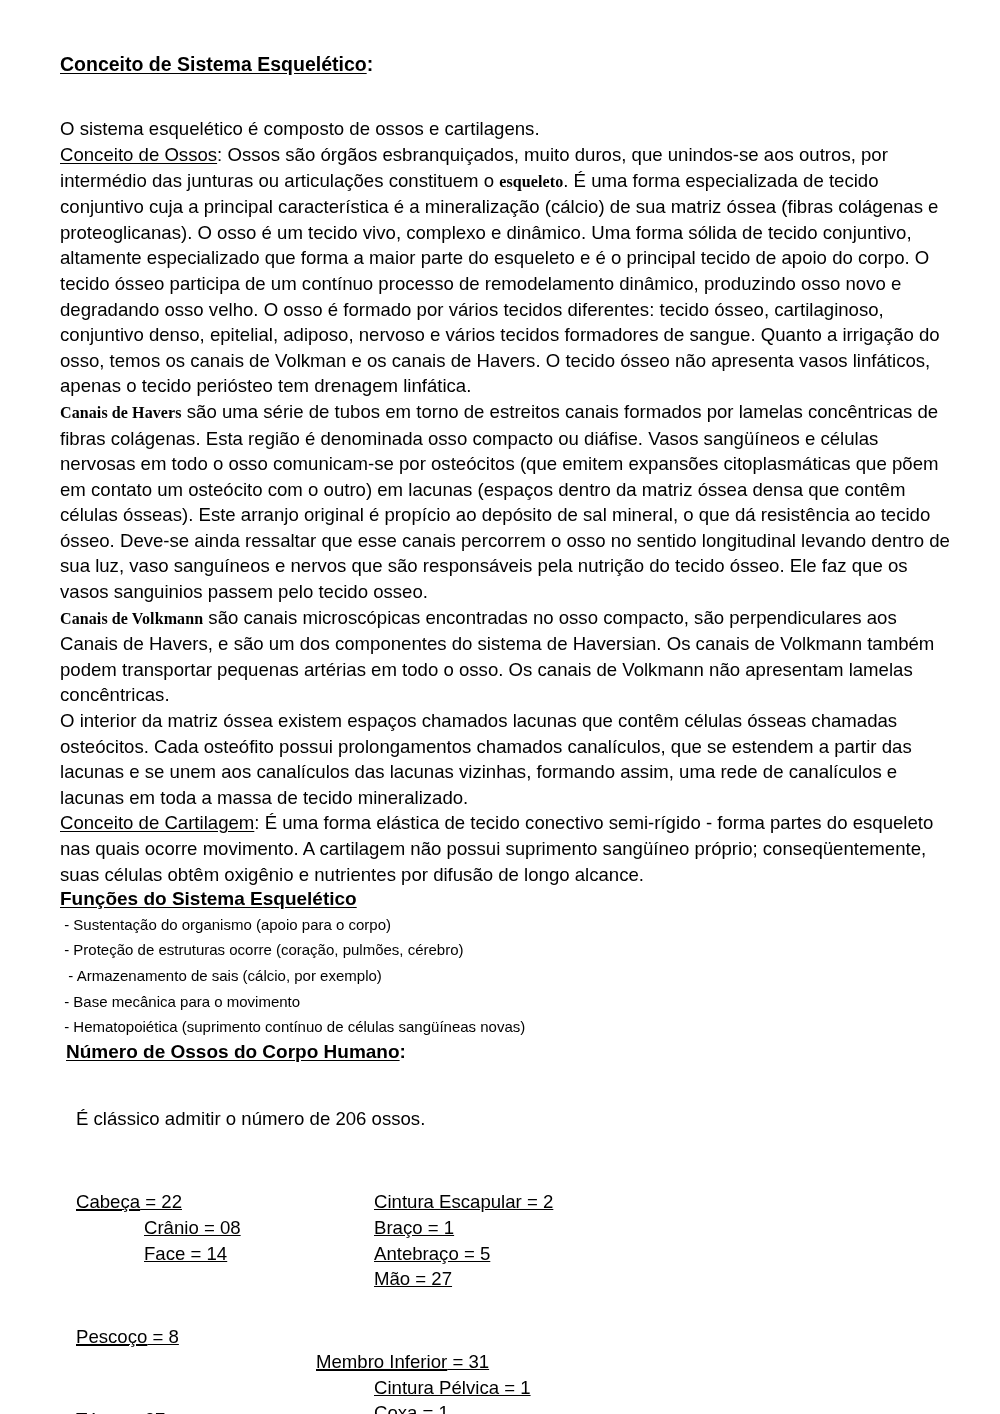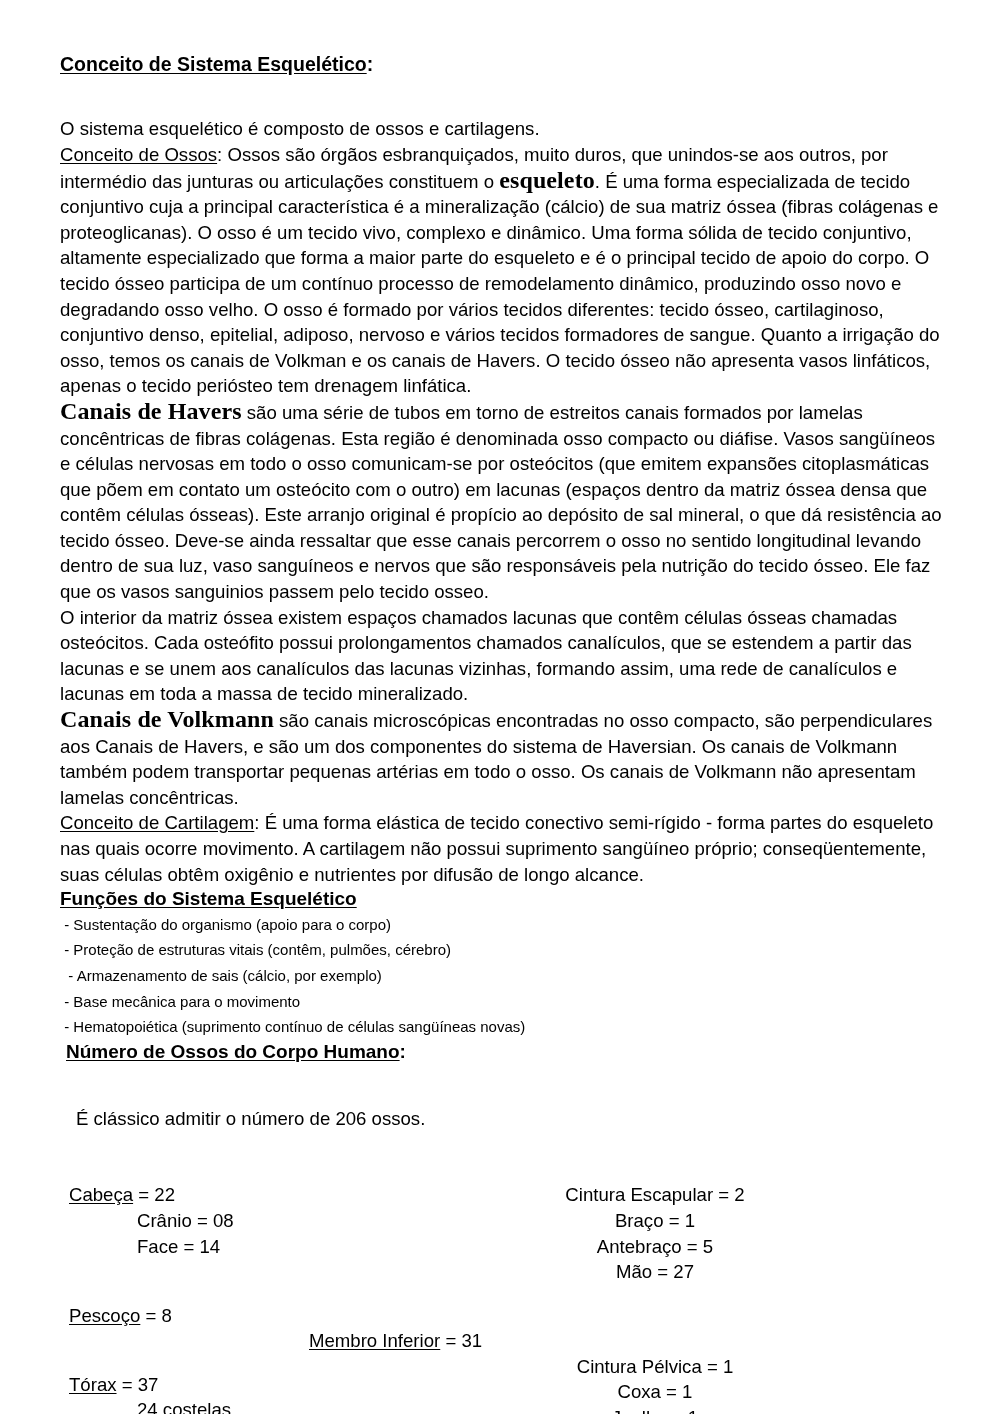--- a/index.html
+++ b/index.html
@@ -68,21 +68,21 @@
   .lead { margin: 0; }
 
   
   .term-underline {
     text-decoration: underline;
     text-underline-offset: 2px;
   }
   .term-serif {
     font-family: "Liberation Serif", serif;
     font-weight: bold;
-    font-size: 24px;
+    font-size: 16px;
     letter-spacing: 0.1px;
   }
 
   
   .func-list {
     list-style: none;
     margin: 0;
     padding: 0;
     font-size: 15px;
     line-height: 25.6px;
@@ -95,55 +95,55 @@
     line-height: 25.6px;
     margin: 16px;
   }
   .bones-table {
     display: grid;
     grid-template-columns: 240px auto;
     font-size: 18.6px;
     line-height: 25.6px;
   }
   .bones-col { }
-  .group { margin: 9px; }
+  .group { margin: 16px; text-decoration: underline; }
   .group-head { white-space: pre; }
   .group-head .u {
     text-decoration: underline;
     text-underline-offset: 2px;
   }
   .sub-item { white-space: pre; }
   .indent-1 { padding-left: 68px; }
-  .indent-2 { padding-left: 58px; text-align: center; }
+  .indent-2 { padding-left: 58px; }
   .spacer-line { height: 25.6px; }
 </style>
 </head>
 <body>
 
 <div class="page">
 
   <h1 class="doc-title"><span class="u">Conceito de Sistema Esquelético</span><span>:</span></h1>
 
   <p class="body-block lead">O sistema esquelético é composto de ossos e cartilagens.</p>
 
   <p class="body-block"><span class="term-underline">Conceito de Ossos</span><span>: </span><span>Ossos são órgãos esbranquiçados, muito duros, que unindos-se aos outros, por intermédio das junturas ou articulações constituem o </span><span class="term-serif">esqueleto</span><span>. É uma forma especializada de tecido conjuntivo cuja a principal característica é a mineralização (cálcio) de sua matriz óssea (fibras colágenas e proteoglicanas). O osso é um tecido vivo, complexo e dinâmico. Uma forma sólida de tecido conjuntivo, altamente especializado que forma a maior parte do esqueleto e é o principal tecido de apoio do corpo. O tecido ósseo participa de um contínuo processo de remodelamento dinâmico, produzindo osso novo e degradando osso velho. O osso é formado por vários tecidos diferentes: tecido ósseo, cartilaginoso, conjuntivo denso, epitelial, adiposo, nervoso e vários tecidos formadores de sangue. Quanto a irrigação do osso, temos os canais de Volkman e os canais de Havers. O tecido ósseo não apresenta vasos linfáticos, apenas o tecido periósteo tem drenagem linfática.</span></p>
 
   <p class="body-block"><span class="term-serif">Canais de Havers</span><span> são uma série de tubos em torno de estreitos canais formados por lamelas concêntricas de fibras colágenas. Esta região é denominada osso compacto ou diáfise. Vasos sangüíneos e células nervosas em todo o osso comunicam-se por osteócitos (que emitem expansões citoplasmáticas que põem em contato um osteócito com o outro) em lacunas (espaços dentro da matriz óssea densa que contêm células ósseas). Este arranjo original é propício ao depósito de sal mineral, o que dá resistência ao tecido ósseo. Deve-se ainda ressaltar que esse canais percorrem o osso no sentido longitudinal levando dentro de sua luz, vaso sanguíneos e nervos que são responsáveis pela nutrição do tecido ósseo. Ele faz que os vasos sanguinios passem pelo tecido osseo.</span></p>
 
+  <p class="body-block"><span class="term-serif">Canais de Volkmann</span><span> são canais microscópicas encontradas no osso compacto, são perpendiculares aos Canais de Havers, e são um dos componentes do sistema de Haversian. Os canais de Volkmann também podem transportar pequenas artérias em todo o osso. Os canais de Volkmann não apresentam lamelas concêntricas.</span></p>
+
   <p class="body-block">O interior da matriz óssea existem espaços chamados lacunas que contêm células ósseas chamadas osteócitos. Cada osteófito possui prolongamentos chamados canalículos, que se estendem a partir das lacunas e se unem aos canalículos das lacunas vizinhas, formando assim, uma rede de canalículos e lacunas em toda a massa de tecido mineralizado.</p>
-
-  <p class="body-block"><span class="term-serif">Canais de Volkmann</span><span> são canais microscópicas encontradas no osso compacto, são perpendiculares aos Canais de Havers, e são um dos componentes do sistema de Haversian. Os canais de Volkmann também podem transportar pequenas artérias em todo o osso. Os canais de Volkmann não apresentam lamelas concêntricas.</span></p>
 
   <p class="body-block"><span class="term-underline">Conceito de Cartilagem</span><span>: </span><span>É uma forma elástica de tecido conectivo semi-rígido - forma partes do esqueleto nas quais ocorre movimento. A cartilagem não possui suprimento sangüíneo próprio; conseqüentemente, suas células obtêm oxigênio e nutrientes por difusão de longo alcance.</span></p>
 
   <p class="section-heading">Funções do Sistema Esquelético</p>
 
   <ul class="func-list">
     <li> - Sustentação do organismo (apoio para o corpo)</li>
-    <li> - Proteção de estruturas vitais (contêm, pulmões, cérebro)</li>
+    <li> - Proteção de estruturas ocorre (coração, pulmões, cérebro)</li>
     <li>  - Armazenamento de sais (cálcio, por exemplo)</li>
     <li> - Base mecânica para o movimento</li>
     <li> - Hematopoiética (suprimento contínuo de células sangüíneas novas)</li>
   </ul>
 
   <p class="heading-colon" style="padding-left:6px;"><span class="u">Número de Ossos do Corpo Humano</span><span>:</span></p>
 
   <div class="spacer-line"></div>
 
   <p class="bones-intro">É clássico admitir o número de 206 ossos.</p>

